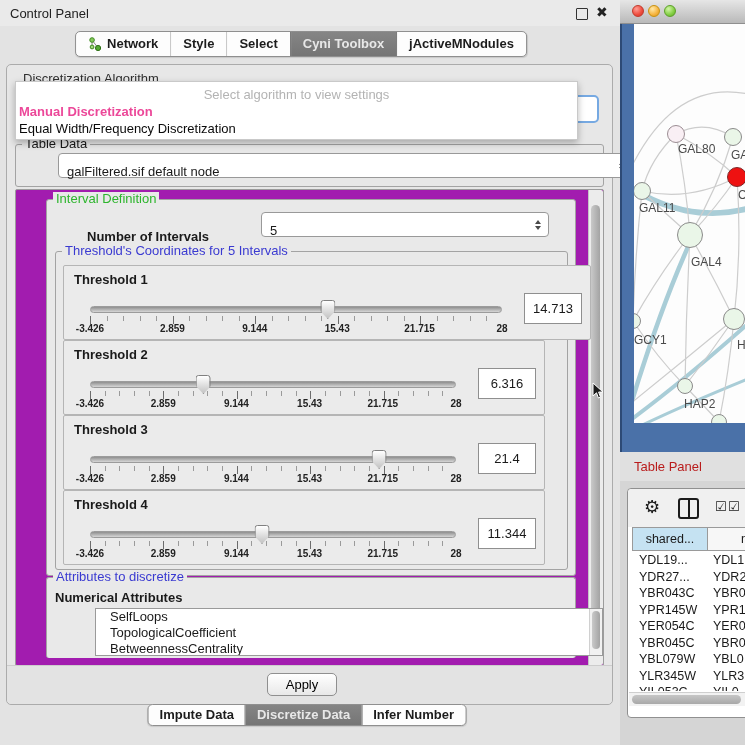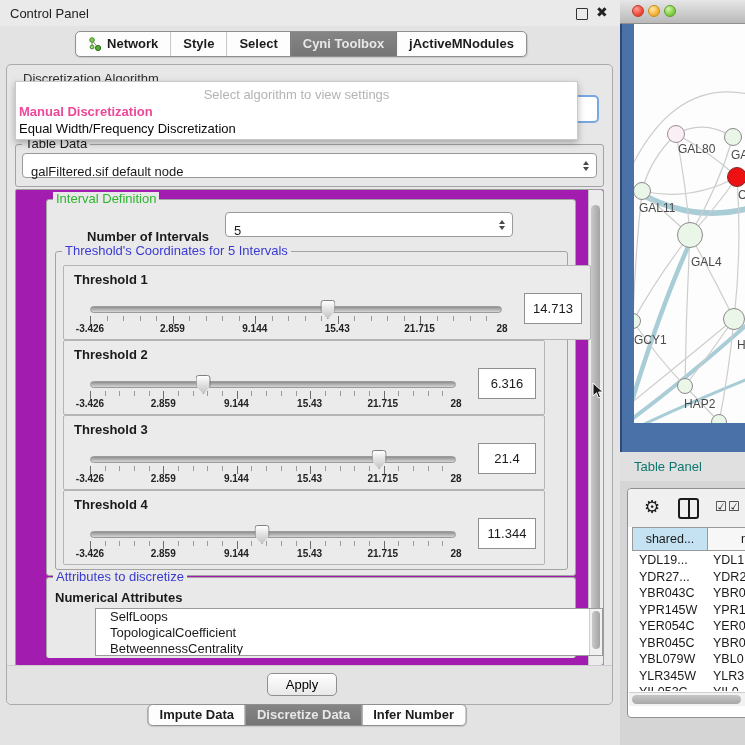--- a/index.html
+++ b/index.html
@@ -30,21 +30,21 @@
          border:1px solid #c9c9c9;box-shadow:0 3px 7px rgba(0,0,0,.28);}
   .popup .ph{position:absolute;left:0;right:0;top:5px;text-align:center;font-size:13px;color:#b3b3b3;}
   .popup .opt1{position:absolute;left:3px;top:22px;font-size:13px;font-weight:700;color:#ec4899;}
   .popup .opt2{position:absolute;left:3px;top:39px;font-size:13px;color:#0a0a0a;}
   .group{position:absolute;border:1px solid #a3a3a3;border-radius:3px;}
   .legend{position:absolute;top:-8px;left:6px;background:#e7e7e7;padding:0 3px;font-size:13px;line-height:14px;}
   .legend.green{color:#2db52d;}
   .legend.blue{color:#3a3ad1;}
   #tabledata-group{left:8px;top:79px;width:587px;height:41px;}
   .combo{position:absolute;background:#fff;border:1px solid #999;border-radius:4px;font-size:13px;
-         display:flex;align-items:center;padding:12px 24px 0 8px;box-sizing:border-box;}
+         display:flex;align-items:center;padding:12px 24px 0 8px;box-sizing:border-box;margin-left:36px;}
   .spin{position:absolute;right:7px;top:50%;transform:translateY(-50%);display:flex;flex-direction:column;gap:2px;}
   .spin .up{width:0;height:0;border-left:3.5px solid transparent;border-right:3.5px solid transparent;border-bottom:4.5px solid #4a4a4a;}
   .spin .dn{width:0;height:0;border-left:3.5px solid transparent;border-right:3.5px solid transparent;border-top:4.5px solid #4a4a4a;}
   #tabledata-combo{left:6px;top:8px;width:575px;height:25px;}
   
   .scroll-panel{position:absolute;left:8px;top:124px;width:587px;height:475px;background:#a21caf;
                 border:1px solid #9c9c9c;border-radius:2px;}
   .vsb{position:absolute;right:0;top:0;bottom:0;width:14px;background:#ececec;border-left:1px solid #c4c4c4;border-radius:0 2px 2px 0;}
   .vsb .thumb-v{position:absolute;left:2px;width:9px;background:linear-gradient(90deg,#c9c9c9,#a3a3a3);border-radius:5px;}
   #main-vsb .thumb-v{top:15px;height:420px;}
@@ -90,21 +90,21 @@
   .light.red{left:12px;background:radial-gradient(circle at 35% 30%,#ff9d94,#ee4b3c 60%,#c93a2c);border:1px solid #c2392b;box-sizing:border-box;}
   .light.yellow{left:28px;background:radial-gradient(circle at 35% 30%,#ffe9a8,#f6b33d 60%,#d9921c);border:1px solid #c8920f;box-sizing:border-box;}
   .light.green{left:44px;background:radial-gradient(circle at 35% 30%,#d2f5a8,#83cf43 60%,#61a82a);border:1px solid #5da029;box-sizing:border-box;}
   .net-canvas{position:absolute;left:14px;top:24px;width:111px;height:399px;background:#fdfdfd;overflow:hidden;}
   .net-canvas svg{position:absolute;left:0;top:0;}
   .node{position:absolute;border-radius:50%;border:1px solid #8a8a8a;background:#eaf6e8;box-sizing:border-box;}
   .node.pink{background:#f9eff4;border-color:#9b8d93;}
   .node.red{background:#ee1111;border-color:#7d2a2a;}
   .node-label{position:absolute;font-size:12px;color:#4a4a4a;white-space:nowrap;}
   .tp-strip{position:absolute;left:0;top:452px;width:125px;height:29px;background:#e0e0e0;}
-  .tp-strip-label{position:absolute;left:14px;top:7px;font-size:13px;color:#0f766e;}
+  .tp-strip-label{position:absolute;left:14px;top:7px;font-size:13px;color:#b91c1c;}
   .table-box{position:absolute;left:7px;top:488px;width:125px;height:230px;background:#fff;border:1px solid #909090;border-radius:4px;box-sizing:border-box;}
   .tp-toolbar{position:absolute;left:0;right:0;top:0;height:38px;background:#f0f0f0;border-radius:4px 4px 0 0;}
   .gear{position:absolute;left:16px;top:5px;font-size:18px;color:#1b1b1b;font-family:"DejaVu Sans",sans-serif;line-height:26px;}
   .colicon{position:absolute;left:50px;top:9px;width:17px;height:17px;border:2px solid #1b1b1b;border-radius:3px;}
   .colicon::after{content:"";position:absolute;left:50%;top:0;bottom:0;width:2px;background:#1b1b1b;transform:translateX(-50%);}
   .chk{position:absolute;top:10px;font-size:13px;color:#1b1b1b;font-family:"DejaVu Sans",sans-serif;line-height:16px;}
   .chk.c1{left:87px;} .chk.c2{left:100px;}
   .tp-header{position:absolute;left:4px;right:0;top:38px;height:24px;display:flex;font-size:12.5px;}
   .tp-hc{box-sizing:border-box;border:1px solid #9a9a9a;display:flex;align-items:center;}
   .tp-hc.h1{width:76px;background:#c5e2f2;justify-content:center;}

